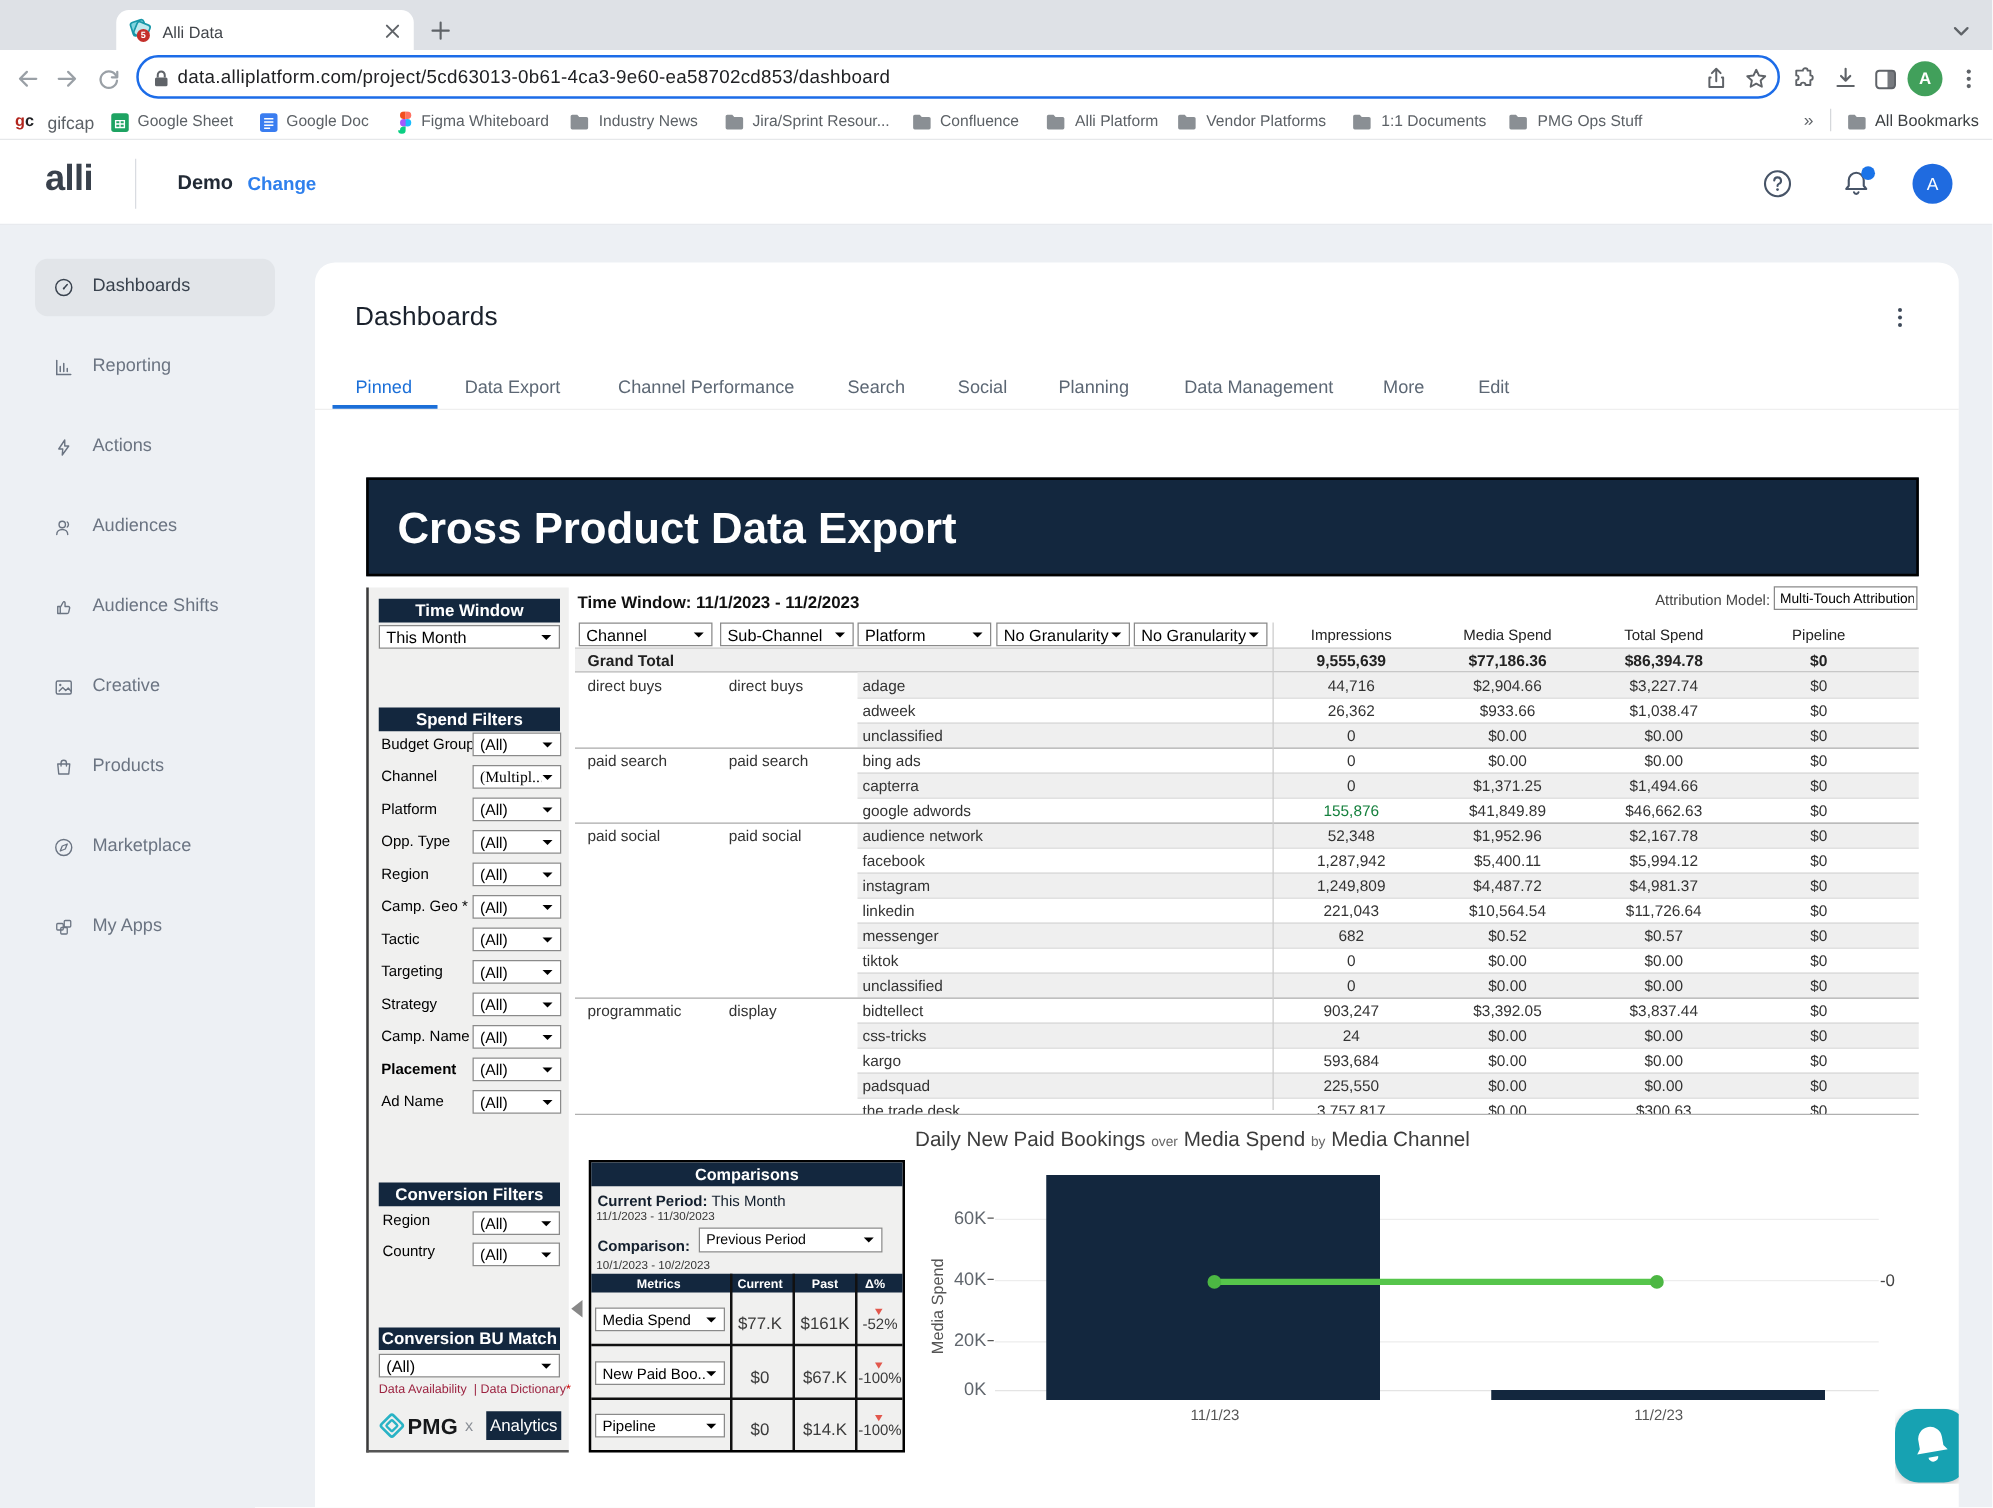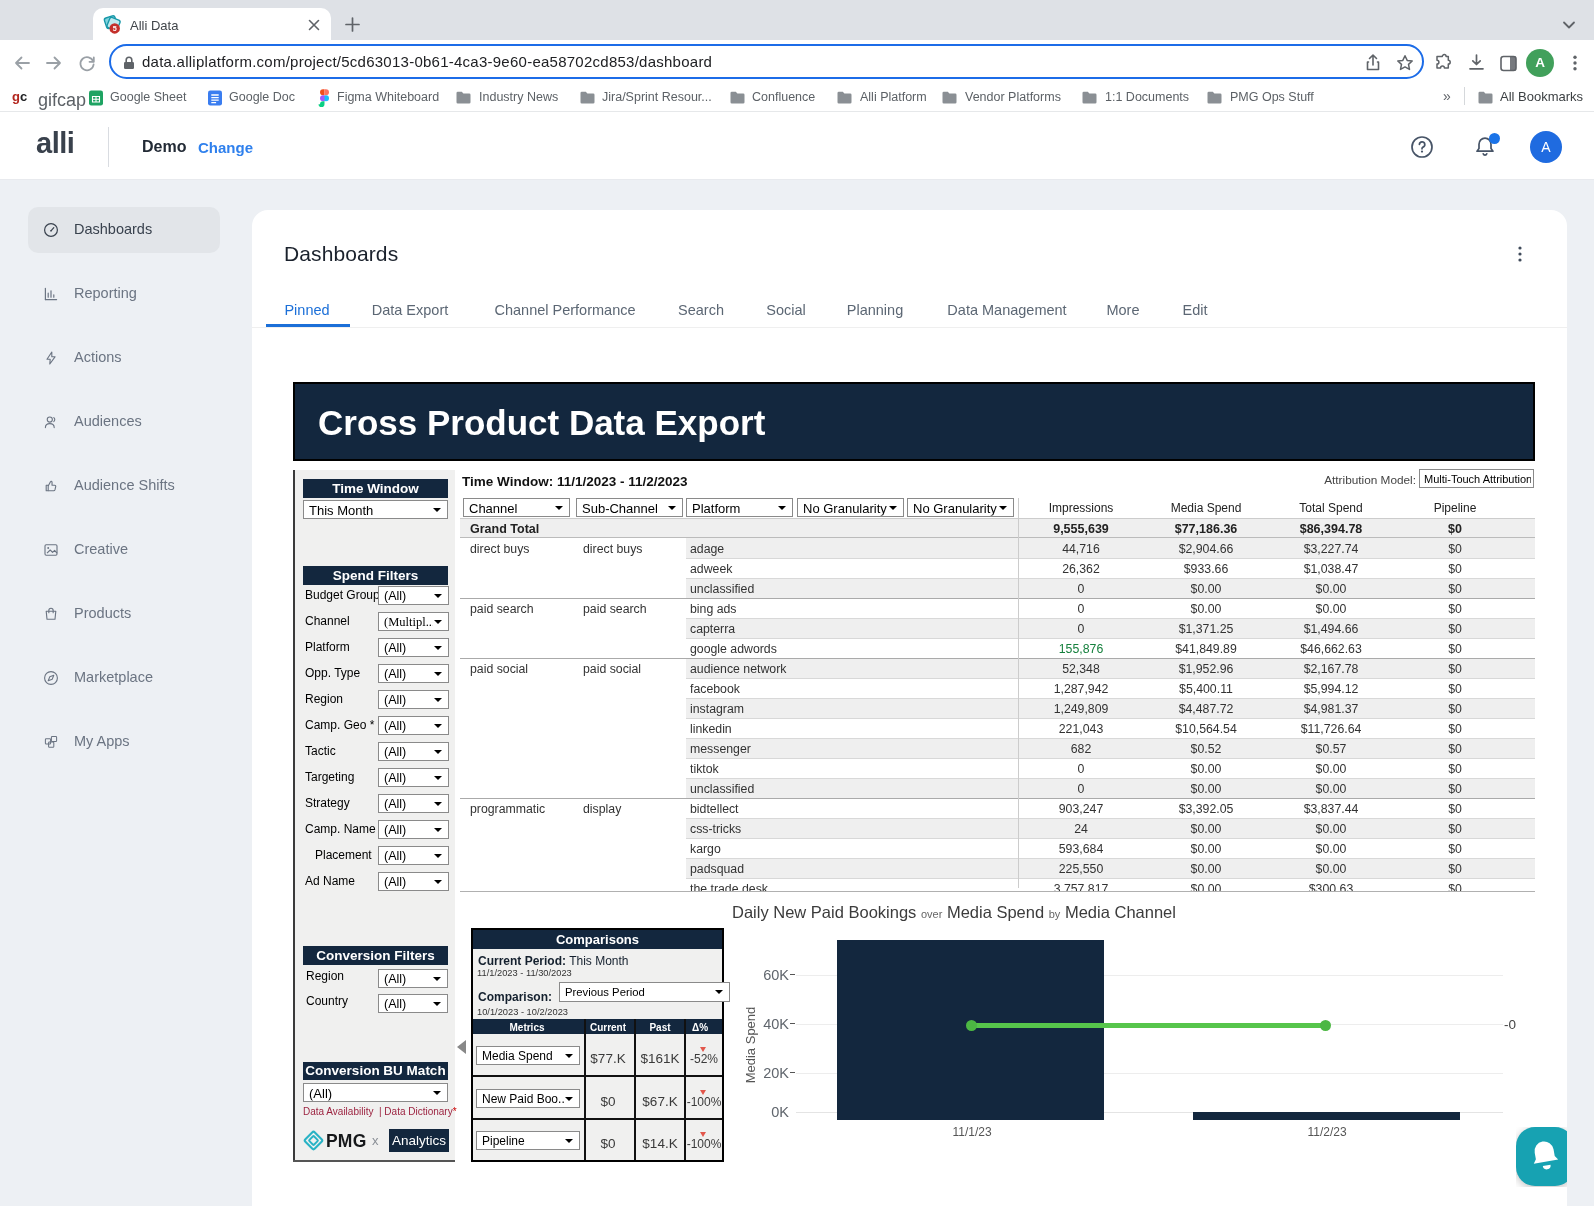--- a/index.html
+++ b/index.html
@@ -72,21 +72,21 @@
       <rect x="11" y="2.5" width="6" height="14" fill="#5f6368" opacity="0.85"></rect>
     </svg>
 <div class="abs" style="left:1526px;top:49px;width:28px;height:28px;border-radius:50%;background:#41a05b;color:#fff;font-size:13.5px;font-weight:bold;text-align:center;line-height:28px;">A</div>
 <svg class="abs" style="left:1566px;top:54px;" width="18" height="18" viewBox="0 0 18 18">
       <circle cx="9" cy="3.2" r="1.7" fill="#5f6368"></circle>
       <circle cx="9" cy="9" r="1.7" fill="#5f6368"></circle>
       <circle cx="9" cy="14.8" r="1.7" fill="#5f6368"></circle>
     </svg>
 <div class="abs" style="left:0;top:85px;width:1594px;height:27px;background:#fff;border-bottom:1px solid #e6e8ea;"></div>
     <div class="abs" style="left:12px;top:89px;font-size:13px;font-weight:bold;"><span style="color:#b3261e;">g</span><span style="color:#202124;">c</span></div>
-    <div class="abs" style="left:38px;top:90px;font-size:18px;color:#5c6166;">gifcap</div>
+    <div class="abs" style="left:38px;top:90px;font-size:14px;color:#5c6166;">gifcap</div>
     <svg class="abs" style="left:88px;top:90px;" width="16" height="16" viewBox="0 0 16 16">
       <rect x="1" y="0.5" width="14" height="15" rx="2.2" fill="#1ea362"></rect>
       <path d="M4.5 6.5 h7 v5.5 h-7 Z M4.5 9.2 h7 M8 6.5 v5.5" stroke="#fff" stroke-width="1.1" fill="none"></path>
     </svg>
     <div class="abs" style="left:110px;top:90px;font-size:12.5px;color:#5c6166;">Google Sheet</div>
     <svg class="abs" style="left:207px;top:90px;" width="16" height="16" viewBox="0 0 16 16">
       <rect x="1" y="0.5" width="14" height="15" rx="2.2" fill="#3a7df0"></rect>
       <path d="M4.3 5 h7.4 M4.3 7.6 h7.4 M4.3 10.2 h7.4 M4.3 12.6 h4.8" stroke="#fff" stroke-width="1.3"></path>
     </svg>
     <div class="abs" style="left:229px;top:90px;font-size:12.5px;color:#5c6166;">Google Doc</div>
@@ -270,21 +270,21 @@
     <div class="abs" style="left:305px;top:796px;font-size:12px;color:#000;">Strategy</div>
     <div class="sel" style="left:378px;top:794px;width:71px;height:19px;">
       <span class="txt" style="font-size:12.5px;">(All)</span>
       <span class="arr"></span>
     </div>
     <div class="abs" style="left:305px;top:822px;font-size:12px;color:#000;">Camp. Name</div>
     <div class="sel" style="left:378px;top:820px;width:71px;height:19px;">
       <span class="txt" style="font-size:12.5px;">(All)</span>
       <span class="arr"></span>
     </div>
-    <div class="abs" style="left:315px;top:848px;font-size:12px;color:#000;">Placement</div>
+    <div class="abs" style="left:305px;top:848px;font-size:12px;color:#000;font-weight:bold;">Placement</div>
     <div class="sel" style="left:378px;top:846px;width:71px;height:19px;">
       <span class="txt" style="font-size:12.5px;">(All)</span>
       <span class="arr"></span>
     </div>
     <div class="abs" style="left:305px;top:874px;font-size:12px;color:#000;">Ad Name</div>
     <div class="sel" style="left:378px;top:872px;width:71px;height:19px;">
       <span class="txt" style="font-size:12.5px;">(All)</span>
       <span class="arr"></span>
     </div>
     <div class="navyhdr" style="left:303px;top:946px;width:145px;height:19px;font-size:13.5px;line-height:19px;">Conversion Filters</div>
@@ -474,21 +474,21 @@
     <div class="abs" style="left:1331px;top:882px;transform:translateX(-50%);font-size:12.3px;color:#333;">$300.63</div>
     <div class="abs" style="left:1455px;top:882px;transform:translateX(-50%);font-size:12.3px;color:#333;">$0</div>
     <div class="abs" style="left:460px;top:892px;width:1075px;height:9px;background:#fff;"></div>
     <div class="abs" style="left:460px;top:891px;width:1075px;height:1px;background:#b0b0b0;"></div>
     <div class="abs" style="left:1018px;top:498px;width:1px;height:390px;background:#ccc;"></div>
     <div class="abs" style="left:471px;top:928px;width:253px;height:234px;background:#f0f0ef;border:2px solid #000;"></div>
     <div class="navyhdr" style="left:473px;top:930px;width:249px;height:19px;font-size:13px;line-height:19px;">Comparisons</div>
     <div class="abs" style="left:478px;top:954px;font-size:12px;color:#14202e;"><b>Current Period:</b> This Month</div>
     <div class="abs" style="left:477px;top:968px;font-size:9.3px;color:#333;">11/1/2023 - 11/30/2023</div>
     <div class="abs" style="left:478px;top:990px;font-size:12px;font-weight:bold;color:#14202e;">Comparison:</div>
-    <div class="sel" style="left:559px;top:982px;width:171px;height:20px;">
+    <div class="sel" style="left:559px;top:982px;width:147px;height:20px;">
       <span class="txt" style="font-size:11.3px;">Previous Period</span>
       <span class="arr"></span>
     </div>
     <div class="abs" style="left:477px;top:1007px;font-size:9.3px;color:#333;">10/1/2023 - 10/2/2023</div>
     <div class="navyhdr" style="left:473px;top:1019px;width:249px;height:15px;"></div>
     <div class="abs" style="left:527px;top:1022px;transform:translateX(-50%);font-size:10px;font-weight:bold;color:#fff;">Metrics</div>
     <div class="abs" style="left:608px;top:1022px;transform:translateX(-50%);font-size:10px;font-weight:bold;color:#fff;">Current</div>
     <div class="abs" style="left:660px;top:1022px;transform:translateX(-50%);font-size:10px;font-weight:bold;color:#fff;">Past</div>
     <div class="abs" style="left:700px;top:1022px;transform:translateX(-50%);font-size:10px;font-weight:bold;color:#fff;">Δ%</div>
     <div class="abs" style="left:584px;top:1019px;width:2px;height:141px;background:#111;"></div>

